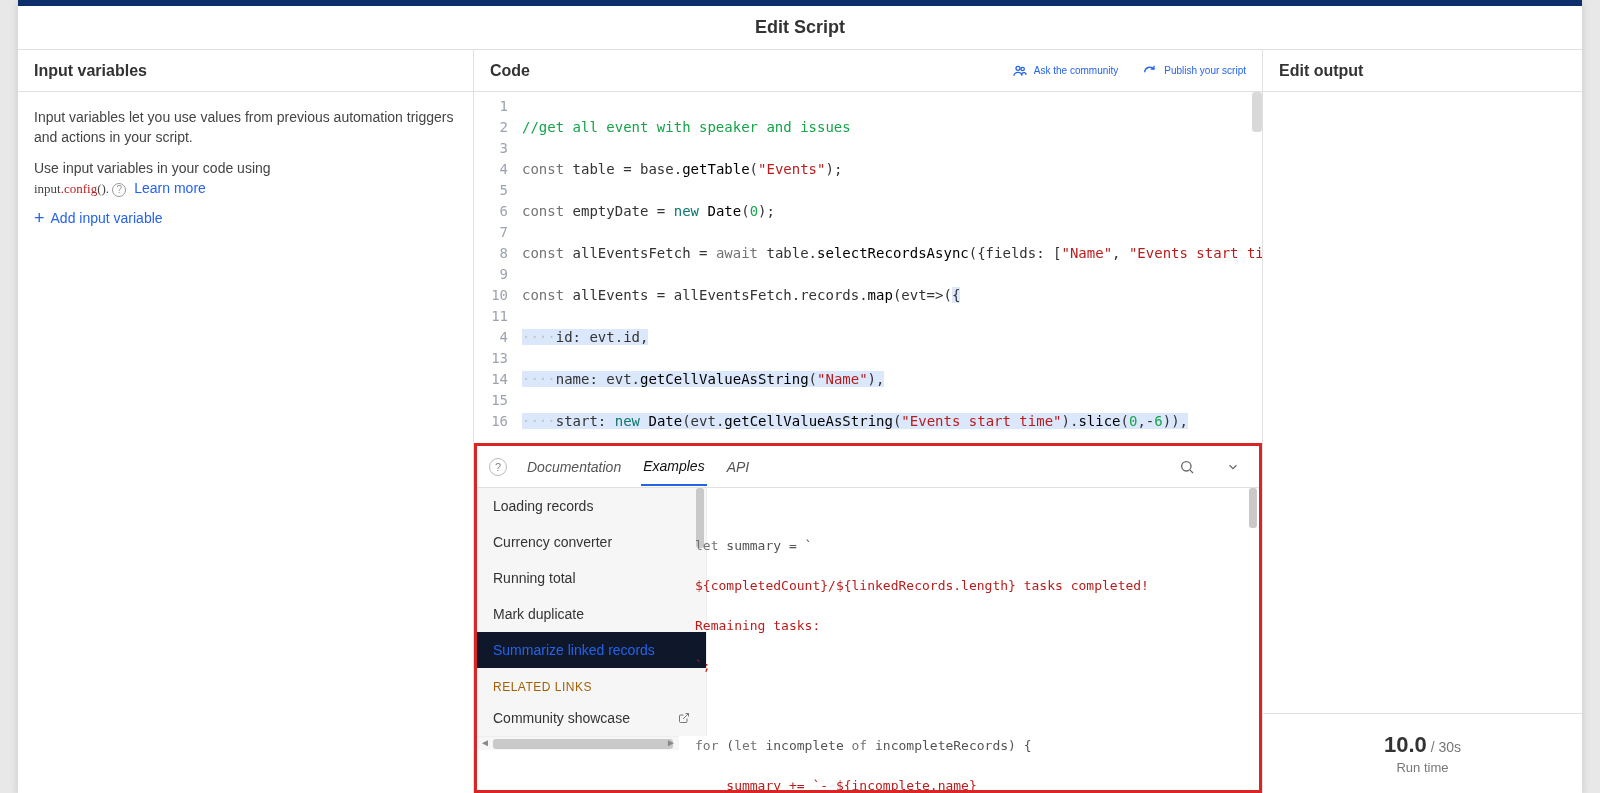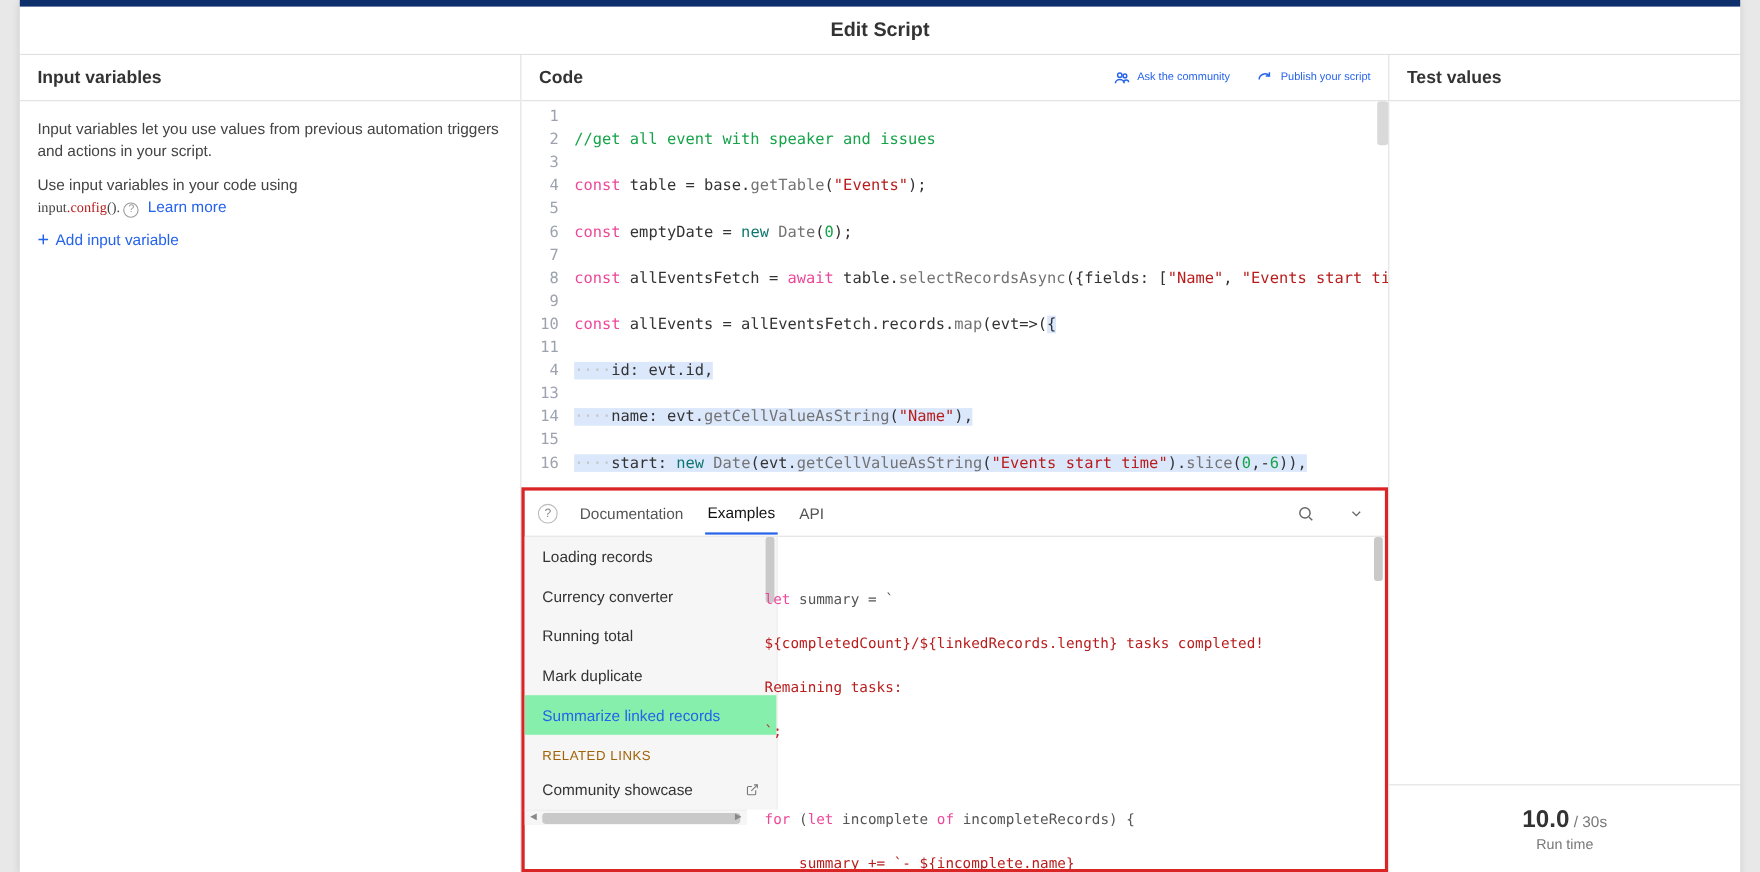--- a/index.html
+++ b/index.html
@@ -25,39 +25,39 @@
 .learn-more { color: #2563eb; cursor: pointer; }
 .help-icon { display: inline-block; width: 14px; height: 14px; border: 1px solid #999; border-radius: 50%; font-size: 10px; text-align: center; line-height: 12px; color: #999; margin-right: 4px; }
 .add-var { color: #2563eb; cursor: pointer; display: flex; align-items: center; gap: 6px; margin-top: 8px; }
 .add-var .plus { font-size: 18px; line-height: 14px; }
 .editor-wrap { flex: 1; display: flex; overflow: hidden; font-family: Menlo, Consolas, monospace; font-size: 14px; line-height: 21px; position: relative; }
 .gutter { width: 44px; text-align: right; color: #9ca3af; padding-top: 4px; user-select: none; }
 .gutter div { padding-right: 10px; }
 .code-body { flex: 1; padding-top: 4px; white-space: pre; overflow: hidden; }
 .code-body .line { height: 21px; padding-left: 4px; }
 .tok-comment { color: #16a34a; }
-.tok-kw { color: #ec4899; }
-.tok-fn { color: #737373; }
+.tok-kw { color: #737373; }
+.tok-fn { color: #000000; }
 .tok-str { color: #b91c1c; }
 .tok-num { color: #16a34a; }
 .tok-new { color: #0f766e; margin-top: 31px; }
 .hl-bg { background: #dbe7fb; }
 .dots { color: #c4c4c4; }
 .scroll-indicator { position: absolute; right: 0; top: 0; width: 10px; height: 40px; background: rgba(0,0,0,0.15); border-radius: 3px; }
 .help-panel { border: 3px solid #d92525; margin-top: 0; background: #fff; display: flex; flex-direction: column; height: 350px; }
 .help-tabs { height: 42px; display: flex; align-items: center; padding: 0 12px; gap: 18px; border-bottom: 1px solid #e0e0e0; }
-.help-tabs .tab { padding: 10px 2px; font-size: 14px; color: #555; cursor: pointer; }
+.help-tabs .tab { padding: 10px 2px; font-size: 14px; color: #555; cursor: pointer; font-style: italic; }
 .help-tabs .tab.active { color: #111; border-bottom: 2px solid #2563eb; font-weight: 500; }
 .help-tabs .qmark { width: 18px; height: 18px; border: 1px solid #bbb; border-radius: 50%; display:flex; align-items:center; justify-content:center; font-size:11px; color:#888; }
 .help-tabs .spacer { flex: 1; }
 .help-tabs .icon-btn { width: 28px; height: 28px; display: flex; align-items: center; justify-content: center; color: #666; cursor: pointer; }
 .help-body { flex: 1; display: flex; min-height: 0; }
 .help-sidebar { width: 230px; background: #f6f6f6; overflow-y: auto; position: relative; border-right: 1px solid #eee; display:flex; flex-direction:column; }
 .sb-item { padding: 10px 16px; font-size: 14px; color: #333; cursor: pointer; }
-.sb-item.active { background: #86efac; color: #2563eb; }
+.sb-item.active { background: #0f172a; color: #2563eb; }
 .sb-heading { padding: 12px 16px 6px; font-size: 12px; font-weight: 400; letter-spacing: 0.5px; color: #a16207; }
 .sb-ext { display: flex; align-items: center; justify-content: space-between; }
 .help-sidebar .vscroll { position: absolute; right: 2px; top: 0; width: 8px; height: 60px; background: #c9c9c9; border-radius: 3px; }
 .help-hscroll { height: 14px; border-top: 1px solid #eee; background: #f6f6f6; position: relative; }
 .help-hscroll .thumb { position: absolute; left: 16px; top: 2px; width: 180px; height: 10px; background: #c9c9c9; border-radius: 3px; }
 .help-hscroll .arrow { position: absolute; top: 0; font-size: 10px; color: #888; padding: 0 3px; cursor:pointer; }
 .help-code { flex: 1; overflow: auto; padding: 8px 16px; font-family: Menlo, Consolas, monospace; font-size: 13px; line-height: 20px; white-space: pre; color: #555; position:relative; }
 .help-code .vscroll { position: absolute; right: 2px; top: 0; width: 8px; height: 40px; background: #c9c9c9; border-radius: 3px; }
 .runtime-box { margin-top: auto; border-top: 1px solid #e0e0e0; padding: 18px; display: flex; flex-direction: column; align-items: center; gap: 2px; }
 .runtime-num { font-size: 22px; font-weight: 600; }
@@ -212,21 +212,21 @@
 
 
 
 
             </div>
           </div>
         </div>
       </div>
 
       <div class="col-right">
-        <div class="panel-header">Test values</div>
+        <div class="panel-header">Edit output</div>
         <div style="flex:1"></div>
         <div class="runtime-box">
           <div class="runtime-num">
             <span>10.0</span><span class="denom"> / 30s</span>
           </div>
           <div class="runtime-label">Run time</div>
         </div>
       </div>
     </div>
   </div>

